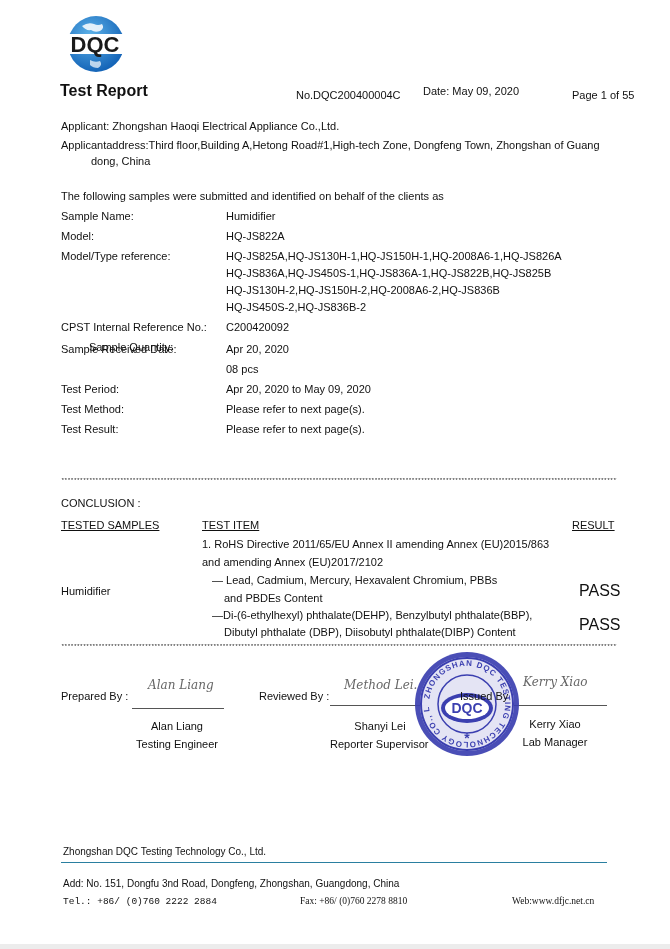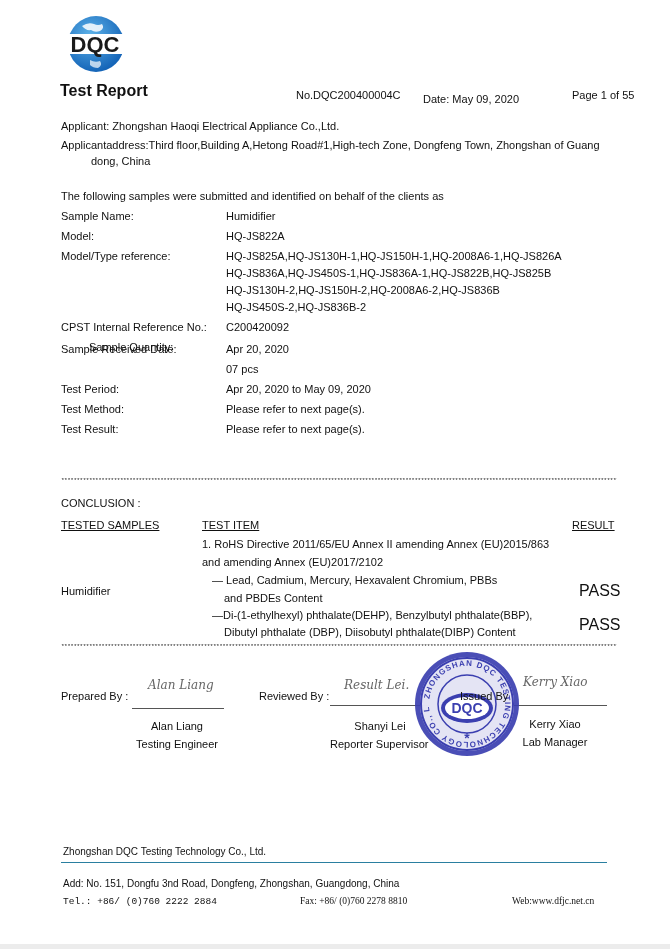--- a/index.html
+++ b/index.html
@@ -42,21 +42,21 @@
     <circle cx="36" cy="32" r="28" fill="url(#g)"></circle>
     <path d="M22 14 q6 -4 12 -2 q4 2 8 0 q3 4 -2 7 q-5 2 -9 -1 q-5 1 -9 -4z" fill="#ffffff" opacity="0.85"></path>
     <path d="M30 48 q5 3 10 1 q3 4 -2 7 q-5 0 -8 -3z" fill="#ffffff" opacity="0.7"></path>
     <rect x="0" y="22" width="70" height="20" fill="#ffffff"></rect>
     <text x="35" y="40" text-anchor="middle" font-family="Liberation Sans, sans-serif" font-weight="bold" font-size="22" fill="#1a1a1a">DQC</text>
   </svg>
 </div>
 
 <div class="abs title">Test Report</div>
 <div class="abs t11" style="left:272px;top:88px;padding-left:24px;">No.DQC200400004C</div>
-<div class="abs t11" style="left:423px;top:92px;">Date:  May  09,  2020</div>
+<div class="abs t11" style="left:423px;top:84px;">Date:  May  09,  2020</div>
 <div class="abs t11" style="left:572px;top:88px;">Page 1 of 55</div>
 
 <div class="abs t11" style="left:61px;top:119px;">Applicant: Zhongshan Haoqi Electrical Appliance Co.,Ltd.</div>
 <div class="abs t11" style="left:61px;top:138px;">Applicantaddress:Third floor,Building A,Hetong Road#1,High-tech Zone, Dongfeng Town, Zhongshan of Guang</div>
 <div class="abs t11" style="left:61px;top:154px;margin-left:30px;">dong, China</div>
 
 <div class="abs t11" style="left:61px;top:189px;">The following samples were submitted and identified on behalf of the clients as</div>
 
 <div>
   <div class="abs t11 row-lbl" style="top:209px;">Sample Name:</div>
@@ -71,21 +71,21 @@
   <div class="abs t11 row-val" style="top:283px;">HQ-JS130H-2,HQ-JS150H-2,HQ-2008A6-2,HQ-JS836B</div>
   <div class="abs t11 row-val" style="top:300px;">HQ-JS450S-2,HQ-JS836B-2</div>
 
   <div class="abs t11 row-lbl" style="top:320px;">CPST Internal Reference No.:</div>
   <div class="abs t11 row-val" style="top:320px;">C200420092</div>
 
   <div class="abs t11 row-lbl" style="top:342px;">Sample Received Date:</div>
   <div class="abs t11 row-val" style="top:342px;">Apr 20, 2020</div>
 
   <div class="abs t11 row-lbl" style="top:340px;margin-left:28px;">Sample Quantity:</div>
-  <div class="abs t11 row-val" style="top:362px;">07 pcs</div>
+  <div class="abs t11 row-val" style="top:362px;">08 pcs</div>
 
   <div class="abs t11 row-lbl" style="top:382px;">Test Period:</div>
   <div class="abs t11 row-val" style="top:382px;">Apr 20, 2020 to May 09, 2020</div>
 
   <div class="abs t11 row-lbl" style="top:402px;">Test Method:</div>
   <div class="abs t11 row-val" style="top:402px;">Please refer to next page(s).</div>
 
   <div class="abs t11 row-lbl" style="top:422px;">Test Result:</div>
   <div class="abs t11 row-val" style="top:422px;">Please refer to next page(s).</div>
 </div>
@@ -99,34 +99,34 @@
 
 <div class="abs t11" style="left:202px;top:537px;">1. RoHS Directive 2011/65/EU Annex II amending Annex (EU)2015/863</div>
 <div class="abs t11" style="left:202px;top:555px;">and amending Annex (EU)2017/2102</div>
 
 <div class="abs t11" style="left:61px;top:584px;">Humidifier</div>
 
 <div class="abs t11" style="left:212px;top:573px;">— Lead, Cadmium, Mercury, Hexavalent Chromium, PBBs</div>
 <div class="abs t11" style="left:224px;top:591px;">and PBDEs Content</div>
 <div class="abs pass" style="left:579px;top:582px;">PASS</div>
 
-<div class="abs t11" style="left:212px;top:608px;">—Di-(1-ethylhexyl) phthalate(DEHP), Benzylbutyl phthalate(BBP),</div>
+<div class="abs t11" style="left:212px;top:608px;">—Di-(6-ethylhexyl) phthalate(DEHP), Benzylbutyl phthalate(BBP),</div>
 <div class="abs t11" style="left:224px;top:625px;">Dibutyl phthalate (DBP), Diisobutyl phthalate(DIBP) Content</div>
 <div class="abs pass" style="left:579px;top:616px;">PASS</div>
 
 <div class="abs stars" style="top:643px;">************************************************************************************************************************************************************************************************</div>
 
 <div class="abs t11" style="left:61px;top:689px;">Prepared By :</div>
 <div class="abs sig" style="left:148px;top:678px;font-size:12px;">Alan Liang</div>
 <div class="abs sig-line" style="left:132px;top:708px;width:92px;"></div>
 <div class="abs t11 center" style="left:122px;top:719px;width:110px;">Alan Liang</div>
 <div class="abs t11 center" style="left:122px;top:737px;width:110px;">Testing Engineer</div>
 
 <div class="abs t11" style="left:259px;top:689px;">Reviewed By :</div>
-<div class="abs sig" style="left:344px;top:678px;font-size:12px;">Result Lei.</div>
+<div class="abs sig" style="left:344px;top:678px;font-size:12px;">Method Lei.</div>
 <div class="abs sig-line" style="left:330px;top:705px;width:100px;"></div>
 <div class="abs t11 center" style="left:325px;top:719px;width:110px;">Shanyi Lei</div>
 <div class="abs t11" style="left:330px;top:737px;">Reporter Supervisor</div>
 
 <div class="abs sig" style="left:523px;top:675px;font-size:12px;">Kerry Xiao</div>
 <div class="abs sig-line" style="left:490px;top:705px;width:117px;"></div>
 <div class="abs t11 center" style="left:510px;top:717px;width:90px;">Kerry Xiao</div>
 <div class="abs t11 center" style="left:510px;top:735px;width:90px;">Lab Manager</div>
 
 <div class="abs" style="left:413px;top:648px;width:108px;height:112px;">

